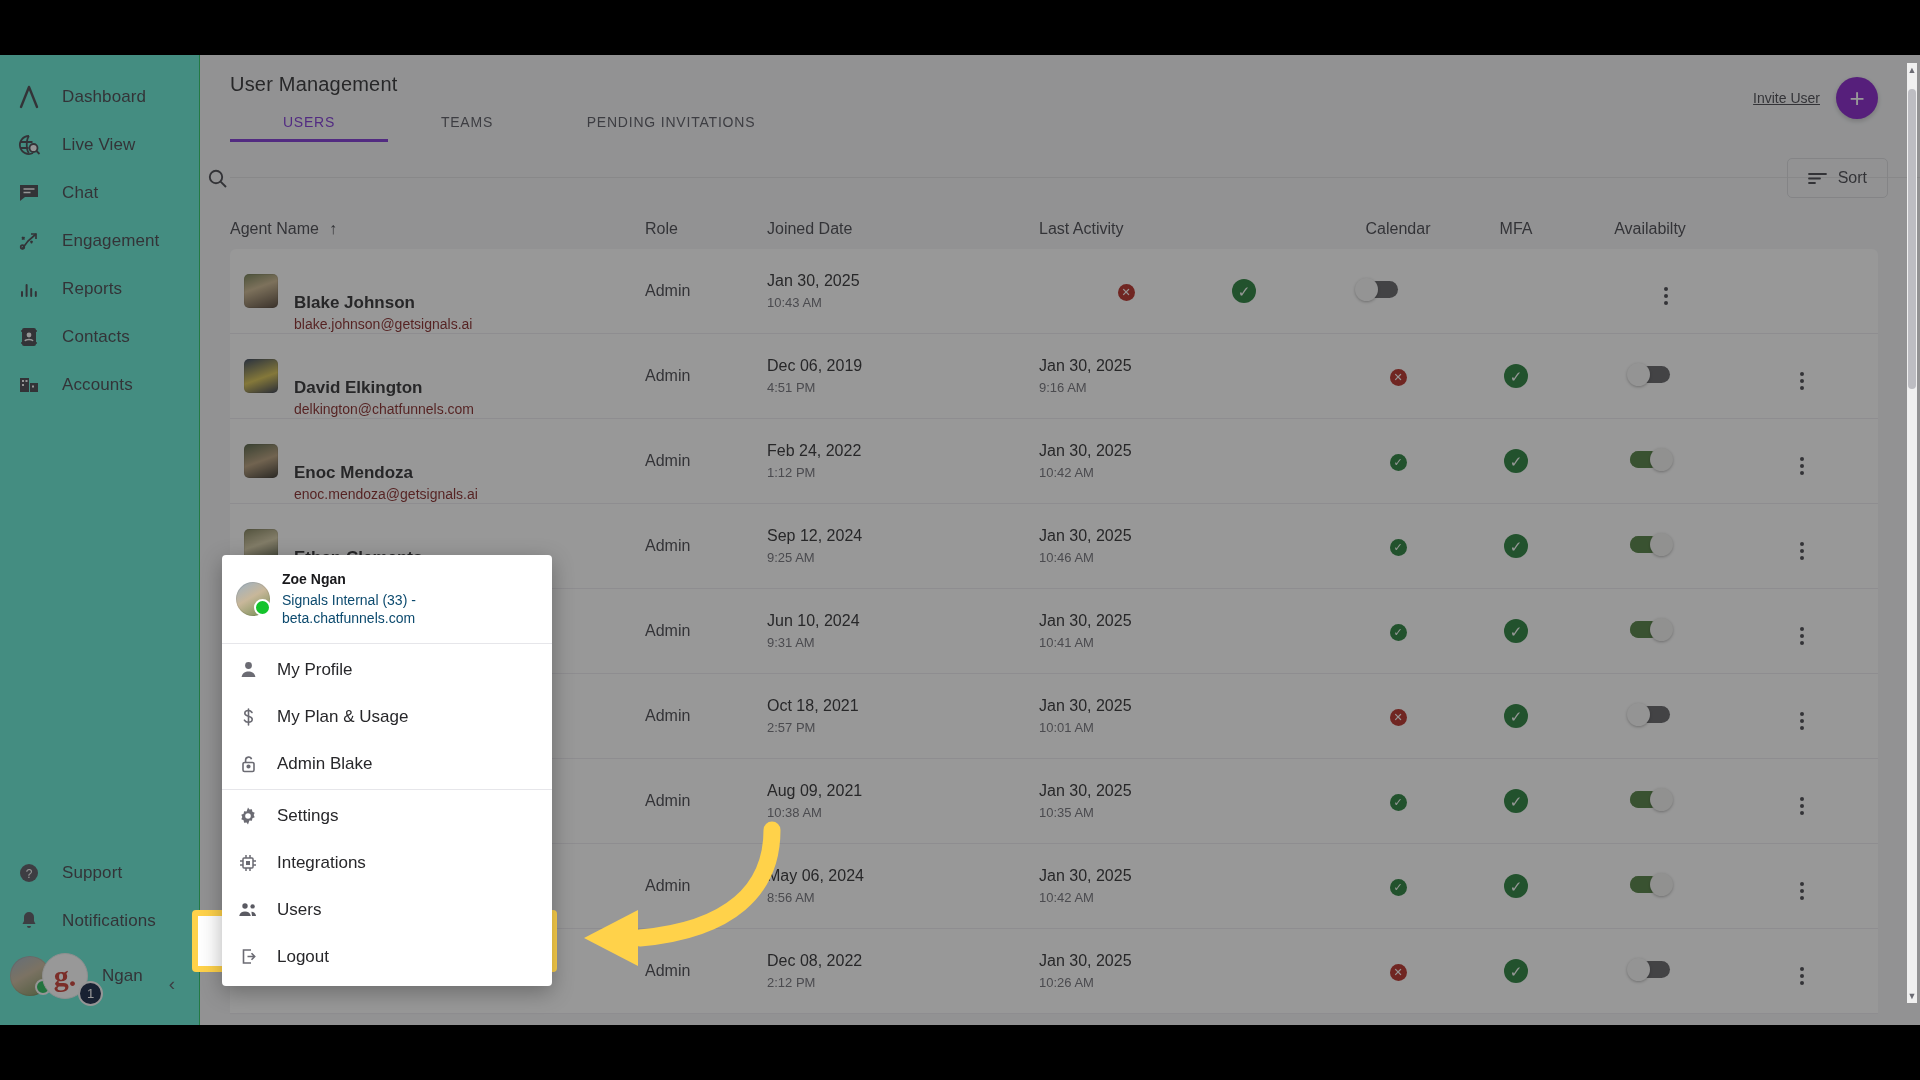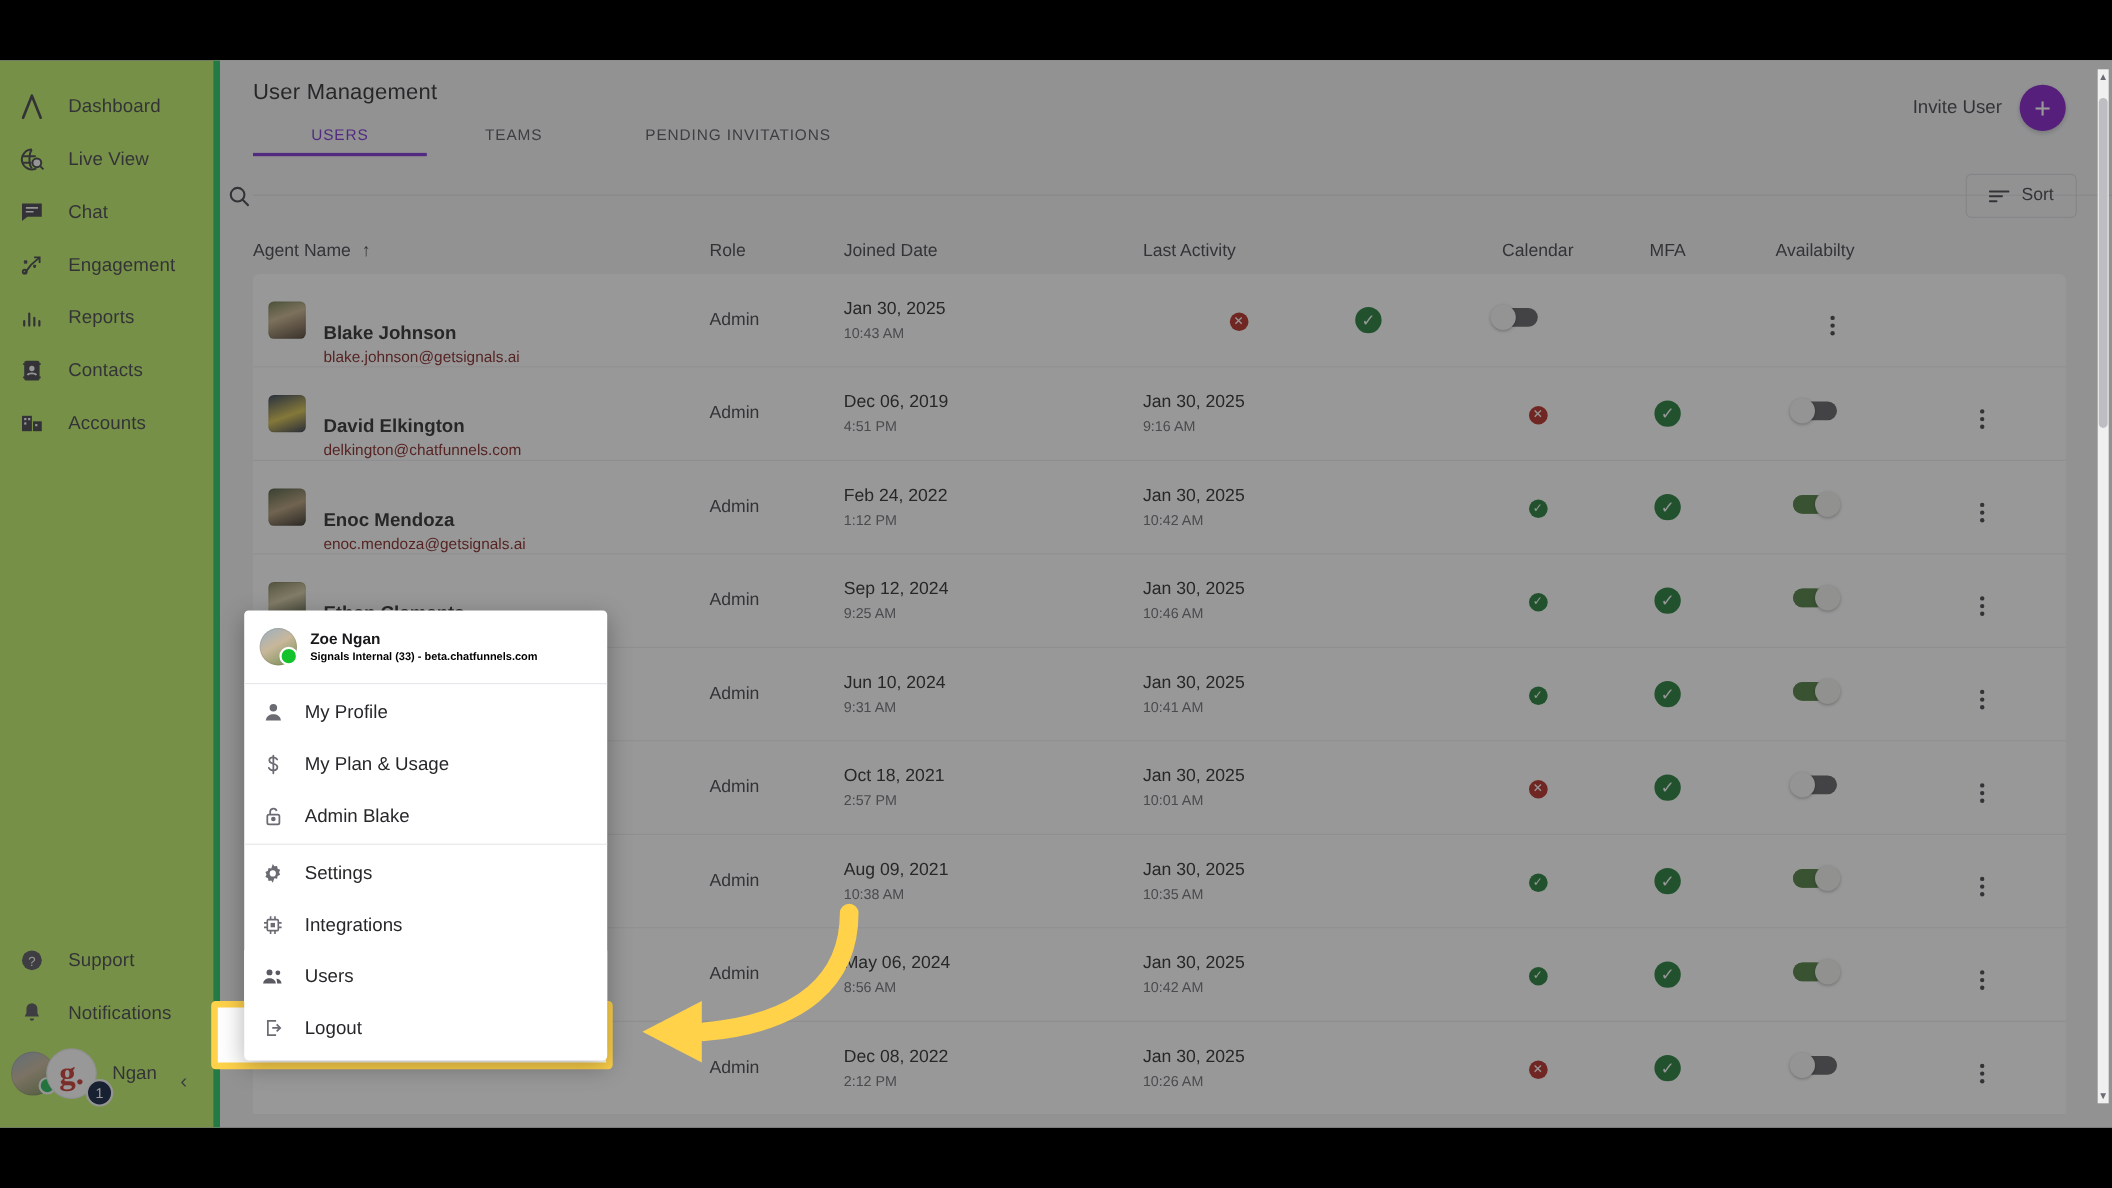--- a/index.html
+++ b/index.html
@@ -21,22 +21,22 @@
     position: absolute; left: 0; top: 55px;
     width: 1920px; height: 970px;
     background: rgba(40,40,40,0.48);
     z-index: 40; pointer-events: none;
   }
 
   
   .sidebar {
     position: absolute; left: 0; top: 0;
     width: 200px; height: 970px;
-    background: #bef264;
-    border-right: 6px solid #22c55e;
+    background: #5eead4;
+    border-right: 1px solid #22c55e;
     z-index: 5;
   }
   .nav-item {
     display: flex; align-items: center;
     height: 48px; padding-left: 14px; gap: 18px;
     cursor: pointer;
   }
   .nav-ico {
     width: 30px; height: 30px;
     display: flex; align-items: center; justify-content: center;
@@ -110,21 +110,21 @@
     position: absolute; left: 0; bottom: 0; width: 158px; height: 3px; background: #7a2fd4;
   }
   .tabs-rule {
     position: absolute; left: 30px; right: 0; top: 122px; height: 1px; background: #e0e0e3;
   }
 
   .invite-wrap {
     position: absolute; right: 42px; top: 22px;
     display: flex; align-items: center; gap: 16px;
   }
-  .invite-label { font-size: 17px; color: #3f3f46; }
+  .invite-label { font-size: 14px; color: #3f3f46; text-decoration: underline; }
   .invite-fab {
     width: 42px; height: 42px; border-radius: 50%;
     background: #8018c8; color: #fff;
     display: flex; align-items: center; justify-content: center;
     font-size: 26px; font-weight: 300; line-height: 1;
     box-shadow: 0 2px 5px rgba(0,0,0,.22); cursor: pointer;
   }
 
   .toolbar {
     position: relative; height: 62px;
@@ -229,21 +229,21 @@
     width: 34px; height: 34px; border-radius: 50%; position: relative; flex: 0 0 34px;
     background: linear-gradient(150deg,#9ab0c4 0%,#c8b79a 45%,#6f8a4e 100%);
     box-shadow: inset 0 0 0 1px rgba(0,0,0,.08);
   }
   .menu-av::after {
     content: ""; position: absolute; right: -1px; bottom: 0;
     width: 13px; height: 13px; border-radius: 50%;
     background: #14c32b; border: 2px solid #fff;
   }
   .menu-name { font-size: 14px; font-weight: 700; color: #18181b; line-height: 1.2; }
-  .menu-org  { font-size: 10px; font-weight: 700; color: #000000; line-height: 1.3; margin-top: 3px; }
+  .menu-org  { font-size: 14px; font-weight: 400; color: #0c4a6e; line-height: 1.3; margin-top: 3px; }
   .menu-sep  { height: 1px; background: #e6e6ea; margin: 2px 0; }
   .menu-item {
     display: flex; align-items: center; gap: 17px;
     height: 47px; padding-left: 14px; cursor: pointer;
     font-size: 17px; color: #27272a;
   }
   .menu-item .mi {
     width: 24px; display: flex; align-items: center; justify-content: center; color: #6b6b73; flex: 0 0 24px;
   }
   .menu-item.highlight { background: #fff; position: relative; z-index: 2; }

